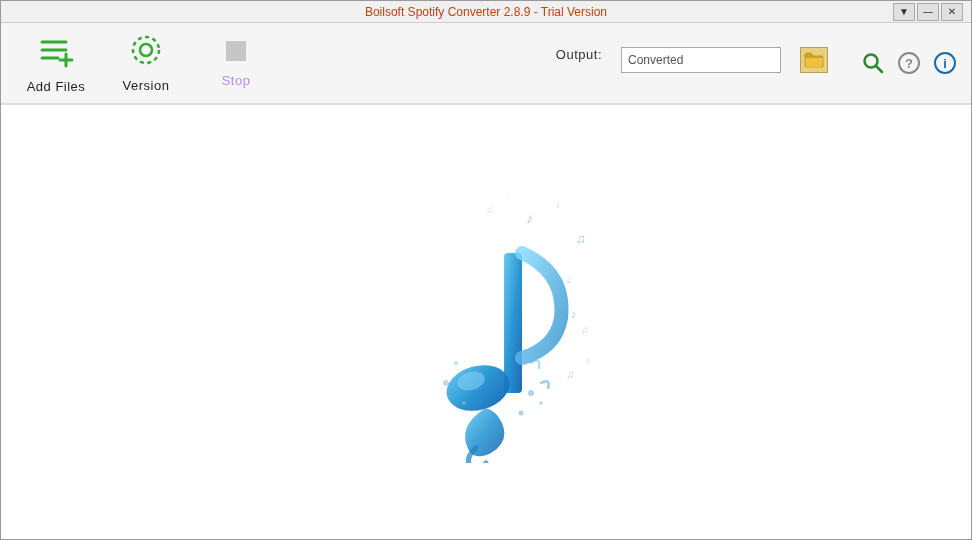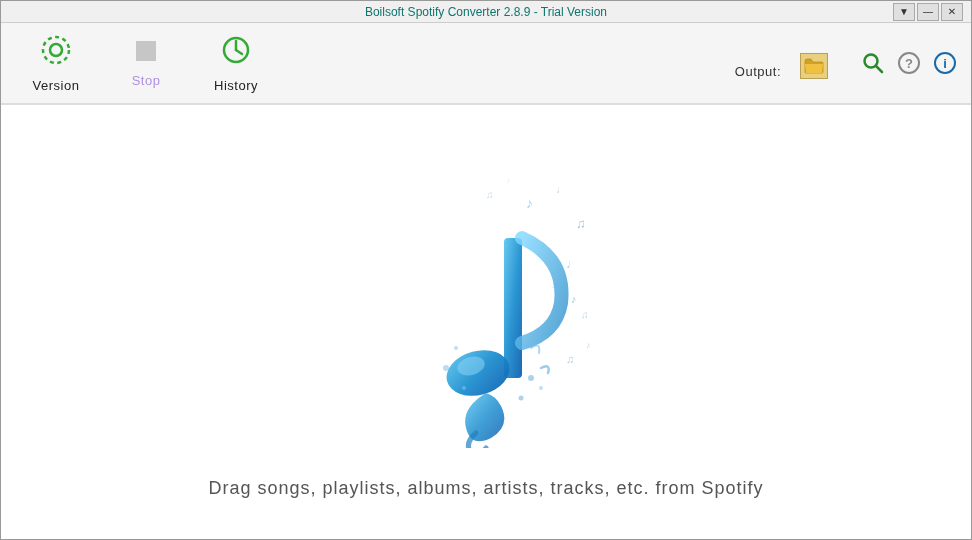--- a/index.html
+++ b/index.html
@@ -21,21 +21,21 @@
       align-items: center;
       justify-content: space-between;
       padding: 0 8px;
       border-bottom: 1px solid #ccc;
       user-select: none;
     }
     .titlebar-title {
       flex: 1;
       text-align: center;
       font-size: 12px;
-      color: #0f766e;
+      color: #c2410c;
     }
     .titlebar-controls {
       display: flex;
       gap: 2px;
     }
     .titlebar-btn {
       width: 22px;
       height: 18px;
       background: #e0e0e0;
       border: 1px solid #aaa;
@@ -79,21 +79,21 @@
     .toolbar-label {
       font-size: 13px;
       color: #222;
       letter-spacing: 0.5px;
     }
     .toolbar-label.gray { color: #6d28d9; }
 
     
     .output-section {
       display: flex;
-      align-items: flex-end;
+      align-items: flex-start;
       margin-left: auto;
       gap: 19px;
     }
     .output-label {
       font-size: 13px;
       color: #333;
       letter-spacing: 0.5px;
     }
     .output-input {
       width: 160px;
@@ -177,20 +177,32 @@
   <div class="titlebar-title">Boilsoft Spotify Converter 2.8.9 - Trial Version</div>
   <div class="titlebar-controls">
     <div class="titlebar-btn">▼</div>
     <div class="titlebar-btn">—</div>
     <div class="titlebar-btn">✕</div>
   </div>
 </div>
 
 <div class="toolbar">
 
+  <div class="toolbar-item">
+    <div class="toolbar-icon green" style="font-size:26px; font-weight:bold; line-height:1.1;">
+      <svg width="36" height="36" viewBox="0 0 36 36" fill="none">
+        <line x1="4" y1="10" x2="28" y2="10" stroke="#3a3" stroke-width="3" stroke-linecap="round"></line>
+        <line x1="4" y1="18" x2="28" y2="18" stroke="#3a3" stroke-width="3" stroke-linecap="round"></line>
+        <line x1="4" y1="26" x2="20" y2="26" stroke="#3a3" stroke-width="3" stroke-linecap="round"></line>
+        <line x1="28" y1="22" x2="28" y2="34" stroke="#3a3" stroke-width="3" stroke-linecap="round"></line>
+        <line x1="22" y1="28" x2="34" y2="28" stroke="#3a3" stroke-width="3" stroke-linecap="round"></line>
+      </svg>
+    </div>
+    <div class="toolbar-label">Add Files</div>
+  </div>
 
   <div class="toolbar-item">
     <div class="toolbar-icon green">
       <svg width="34" height="34" viewBox="0 0 34 34" fill="none">
         <circle cx="17" cy="17" r="6" stroke="#3a3" stroke-width="2.5"></circle>
         <circle cx="17" cy="17" r="13" stroke="#3a3" stroke-width="2.5" stroke-dasharray="4 3.5"></circle>
       </svg>
     </div>
     <div class="toolbar-label">Version</div>
   </div>
@@ -198,33 +210,24 @@
 
   <div class="toolbar-item" style="opacity:0.5; cursor:default;">
     <div class="toolbar-icon gray">
       <svg width="22" height="22" viewBox="0 0 22 22">
         <rect x="1" y="1" width="20" height="20" fill="#999"></rect>
       </svg>
     </div>
     <div class="toolbar-label gray">Stop</div>
   </div>
 
-  <div class="toolbar-item">
-    <div class="toolbar-icon green">
-      <svg width="34" height="34" viewBox="0 0 34 34" fill="none">
-        <circle cx="17" cy="17" r="12" stroke="#3a3" stroke-width="2.5"></circle>
-        <line x1="17" y1="17" x2="17" y2="8" stroke="#3a3" stroke-width="2.5" stroke-linecap="round"></line>
-        <line x1="17" y1="17" x2="23" y2="21" stroke="#3a3" stroke-width="2.5" stroke-linecap="round"></line>
-      </svg>
-    </div>
-    <div class="toolbar-label">History</div>
-  </div>
 
   <div class="output-section">
     <span class="output-label">Output:</span>
+    <input class="output-input" type="text" value="Converted" style="">
     <button class="folder-btn">
       <svg width="20" height="16" viewBox="0 0 20 16">
         <path d="M1 3 Q1 1 3 1 L7 1 L9 4 L18 4 Q19 4 19 5 L19 14 Q19 15 18 15 L2 15 Q1 15 1 14 Z" fill="#d4a020" stroke="#b8902a" stroke-width="0.8"></path>
         <path d="M1 6 L19 6 L18 15 L2 15 Z" fill="#f0c040"></path>
       </svg>
     </button>
 
     <div class="action-icons">
       <button class="action-icon-btn green">
         <svg width="24" height="24" viewBox="0 0 24 24" fill="none">
@@ -299,15 +302,14 @@
       <circle cx="165" cy="250" r="2.5" fill="#60a8d8" opacity="0.5"></circle>
       <circle cx="100" cy="200" r="2" fill="#80c0e8" opacity="0.5"></circle>
       <circle cx="90" cy="220" r="3" fill="#70b0d8" opacity="0.45"></circle>
       <circle cx="108" cy="240" r="2" fill="#90c8f0" opacity="0.5"></circle>
 
       <path d="M185 220 Q195 215 192 225" stroke="#70b8e0" stroke-width="2.5" fill="none" stroke-linecap="round" opacity="0.7"></path>
       <path d="M175 200 Q185 193 183 205" stroke="#80c0e8" stroke-width="2" fill="none" stroke-linecap="round" opacity="0.65"></path>
     </svg>
   </div>
 
-  <div class="drag-text">Drag songs, playlists, albums, artists, tracks, etc. from Spotify</div>
 
 </div>
 
 </body></html>

